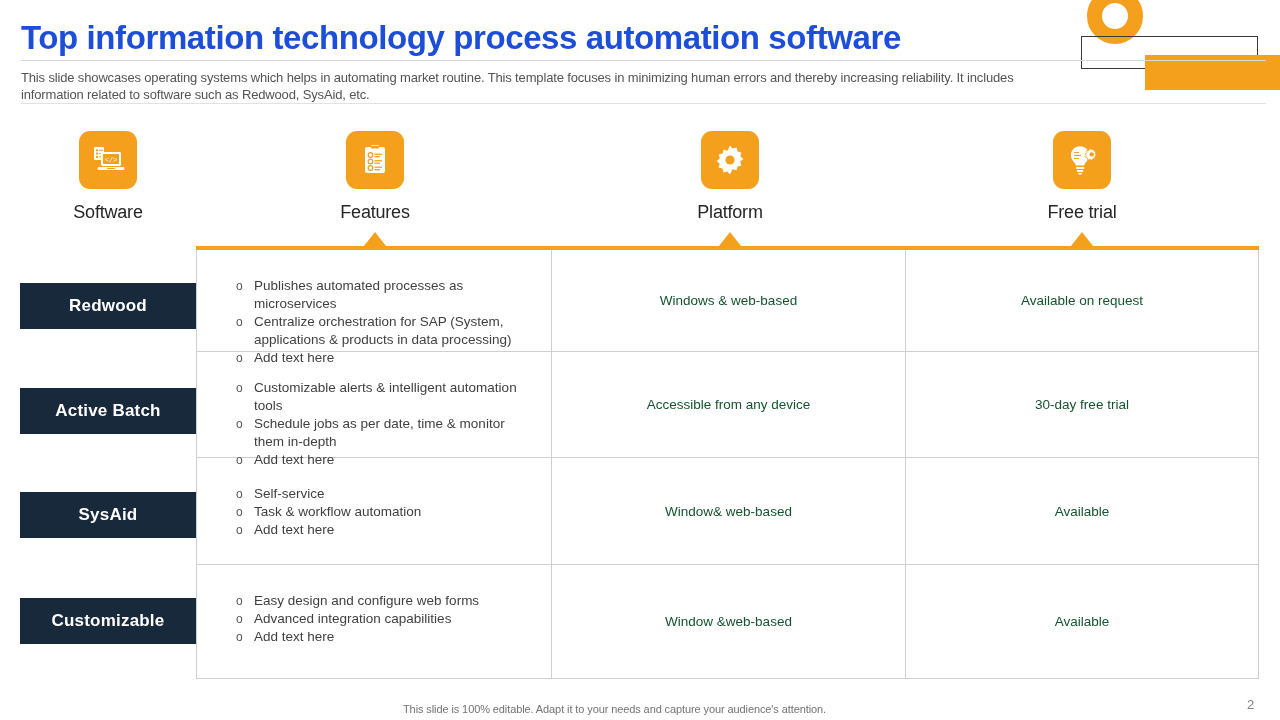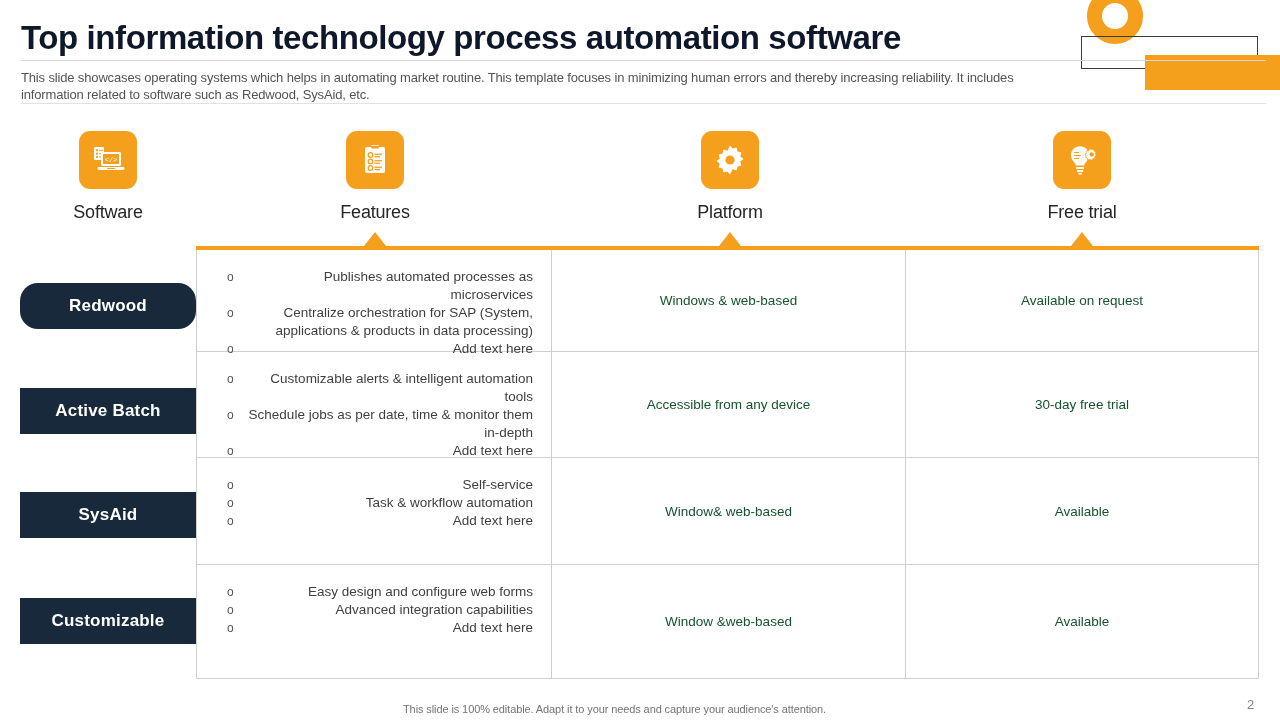--- a/index.html
+++ b/index.html
@@ -47,21 +47,21 @@
   }
 
   
   .title {
     position: absolute;
     left: 21px;
     top: 18px;
     width: 1030px;
     font-size: 33px;
     font-weight: bold;
-    color: #0f172a;
+    color: #1d4ed8;
     letter-spacing: -0.4px;
     line-height: 40px;
     white-space: nowrap;
   }
   .title-rule {
     position: absolute;
     left: 21px;
     top: 60px;
     width: 1245px;
     height: 1px;
@@ -173,21 +173,21 @@
   .row-2 .cell-features,
   .row-2 .cell-platform,
   .row-2 .cell-trial { height: 105px; }
   .row-3 .cell-features,
   .row-3 .cell-platform,
   .row-3 .cell-trial { height: 106px; }
   .row-4 .cell-features,
   .row-4 .cell-platform,
   .row-4 .cell-trial { height: 113px; }
 
-  .bullets { margin: 4px; padding: 0; list-style: none; text-align: right; }
+  .bullets { margin: 13px; padding: 0; list-style: none; }
   .bullets li {
     position: relative;
     padding-left: 30px;
     font-size: 13.5px;
     line-height: 18px;
     color: #3f3f3f;
     margin-bottom: 0px;
   }
   .bullets li::before {
     content: "o";
@@ -212,21 +212,21 @@
     background: #17293A;
     color: #ffffff;
     font-size: 17px;
     font-weight: bold;
     letter-spacing: 0.2px;
     display: flex;
     align-items: center;
     justify-content: center;
     box-sizing: border-box;
   }
-  .sw-1 { top: 283px; border-radius: 18px; }
+  .sw-1 { top: 283px; }
   .sw-2 { top: 388px; }
   .sw-3 { top: 492px; }
   .sw-4 { top: 598px; }
 
   
   .footer-note {
     position: absolute;
     left: 403px;
     top: 703px;
     font-size: 11px;

